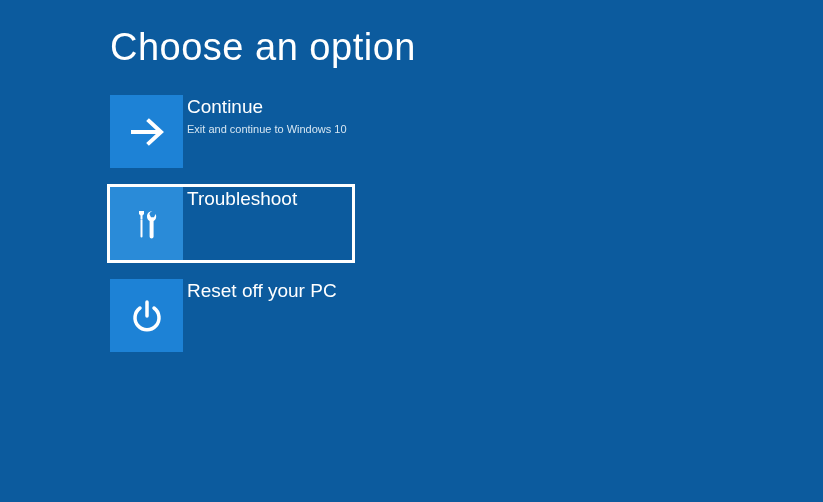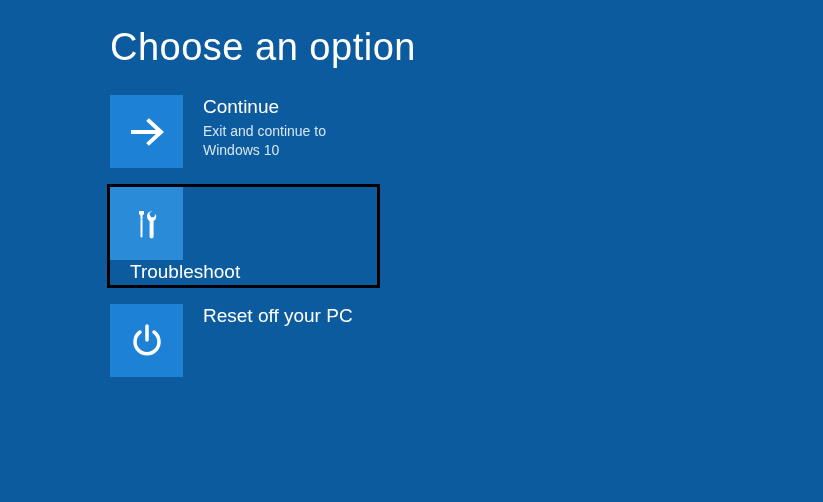--- a/index.html
+++ b/index.html
@@ -30,52 +30,51 @@
       top: 95px;
     }
     .option {
       display: flex;
       align-items: flex-start;
       margin-bottom: 19px;
       cursor: pointer;
       width: 258px;
     }
     .option.highlighted {
-      border: 3px solid #000000;
+      border: 3px solid #ffffff;
       margin-left: -3px;
       margin-top: -3px;
       padding-bottom: 0;
       margin-bottom: 16px;
-      width: 273px;
-      flex-direction: column;
+      width: 248px;
     }
     .option-tile {
       width: 73px;
       height: 73px;
       background: #1d82d6;
       display: flex;
       align-items: center;
       justify-content: center;
       flex-shrink: 0;
     }
     .option.highlighted .option-tile {
       background: #2a8bd8;
       margin: 0;
     }
     .option-text {
-      padding-left: 20px;
+      padding-left: 4px;
       padding-top: 0px;
     }
     .option-title {
       font-size: 19px;
       font-weight: 300;
       line-height: 1.3;
     }
     .option-desc {
-      font-size: 14px;
+      font-size: 11px;
       font-weight: 400;
       line-height: 1.35;
       color: #d6e6f2;
       margin-top: 2px;
     }
     .icon svg {
       display: block;
     }
   </style>
 </head>

